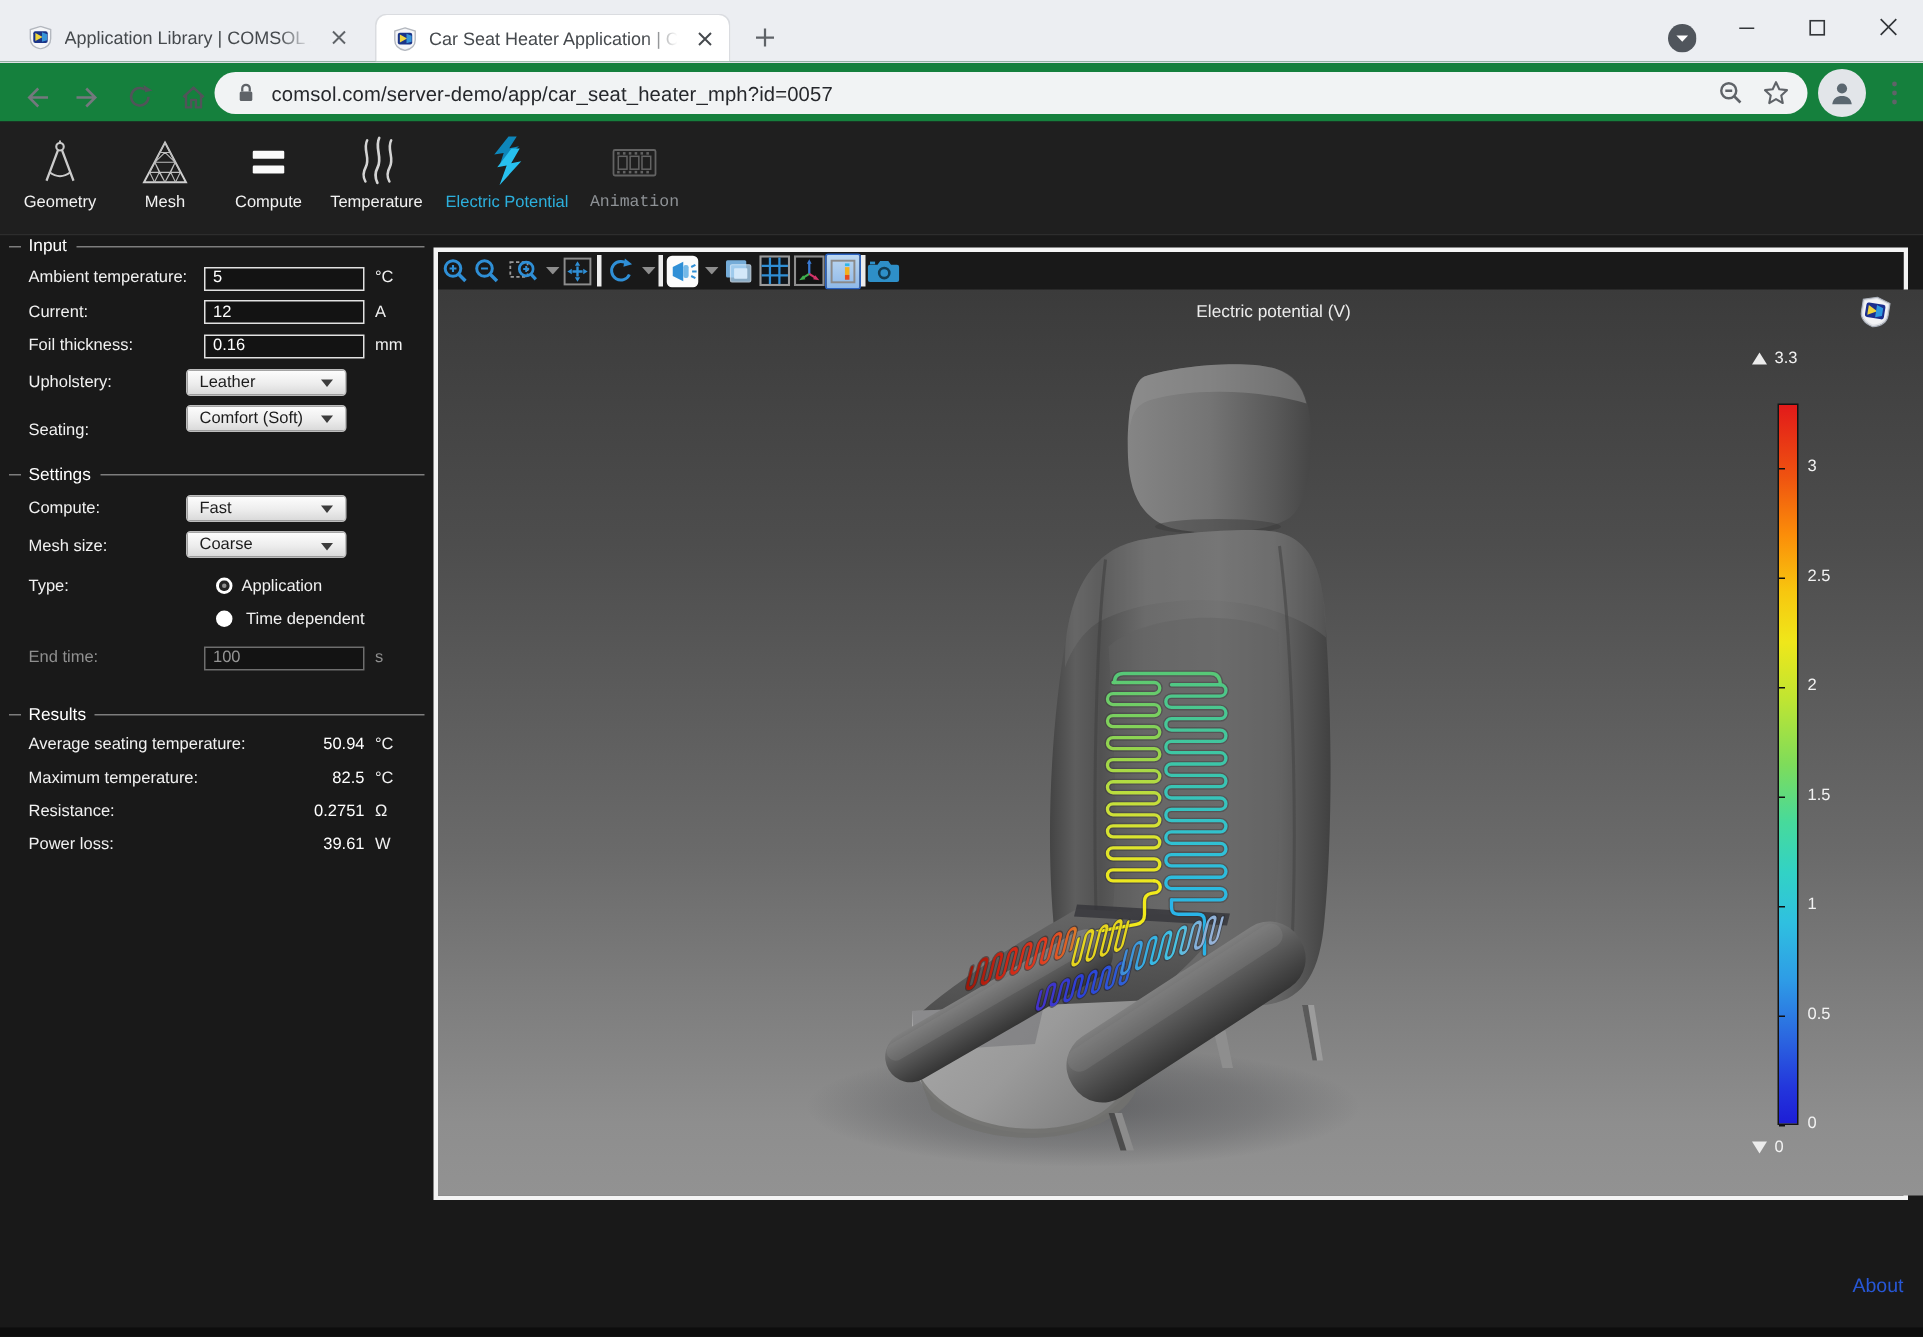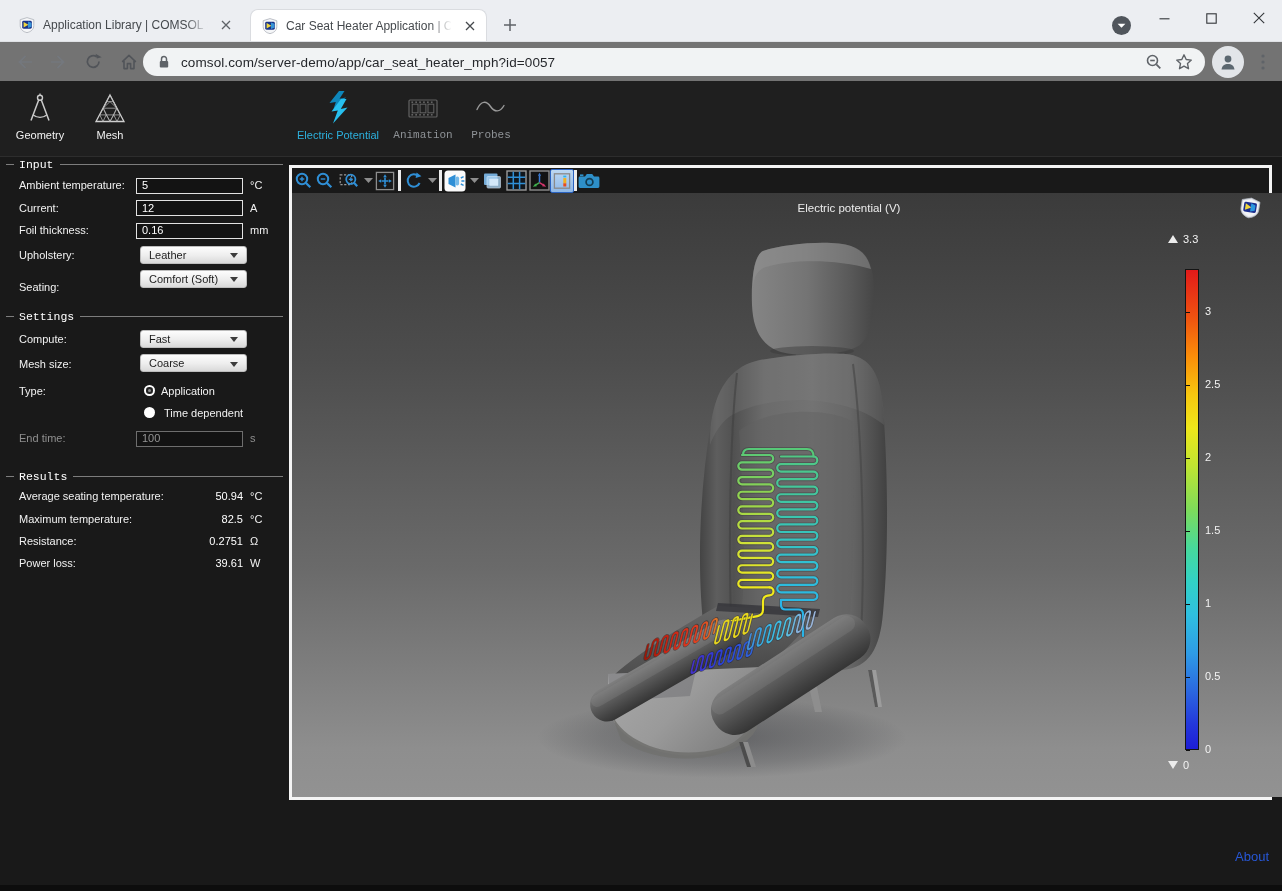--- a/index.html
+++ b/index.html
@@ -19,22 +19,22 @@
             mask-image:linear-gradient(90deg,#000 85%,transparent 98%); }
   .tab-close { width:17px; height:17px; margin:0 8px 0 6px; flex:0 0 17px; border-radius:50%;
                display:flex; align-items:center; justify-content:center; }
   .newtab-btn { position:absolute; left:498px; top:13px; width:24px; height:24px; display:flex;
                  align-items:center; justify-content:center; }
   .tabsearch-btn { position:absolute; left:1112px; top:16px; width:19px; height:19px; }
   .win-controls { position:absolute; right:0; top:0; height:36px; display:flex; }
   .win-btn { width:47px; height:36px; display:flex; align-items:center; justify-content:center; }
 
   
-  .addressbar { position:absolute; left:0; top:41px; width:1282px; height:40px; background:#737373;
-                 border-top:1px solid #dfe1e5; display:flex; align-items:center; }
+  .addressbar { position:absolute; left:0; top:41px; width:1282px; height:40px; background:#15803d;
+                 border-top:1px solid #dfe1e5; display:flex; align-items:flex-end; }
   .nav-ico { width:33px; height:33px; display:flex; align-items:center; justify-content:center; }
   .nav-ico.back { margin-left:8px; }
   .omnibox { position:absolute; left:143px; top:6px; width:1062px; height:28px; background:#f1f3f4;
               border-radius:14px; display:flex; align-items:center; }
   .omnibox .lock { margin-left:13px; width:16px; height:16px; flex:0 0 16px; }
   .url-text { margin-left:9px; font-size:13.5px; color:#26282c; white-space:nowrap; letter-spacing:0.1px; }
   .omni-right { position:absolute; right:6px; top:0; height:28px; display:flex; align-items:center; }
   .omni-ico { width:30px; height:28px; display:flex; align-items:center; justify-content:center; }
   .avatar-btn { position:absolute; left:1212px; top:4px; width:32px; height:32px; border-radius:50%;
                  background:#e2e5e9; display:flex; align-items:center; justify-content:center; }
@@ -49,31 +49,31 @@
   .rb-icon { height:35px; display:flex; align-items:flex-end; justify-content:center; }
   .rb-label { margin-top:4px; font-size:11px; color:#f2f2f2; white-space:nowrap; }
   .rb-item.disabled .rb-label { color:#8e9296;font-family:Liberation Mono, monospace; }
   .rb-item.active  .rb-label { color:#2cb0dd; }
 
   
   .content { position:absolute; left:0; top:157px; width:1282px; height:734px; background:#191919; }
   .content::after { content:""; position:absolute; left:0; bottom:0; width:100%; height:6px; background:#0d0d0d; }
 
   .form-panel { position:absolute; left:0; top:0; width:289px; height:728px; font-size:11px; color:#f1f1f1; }
-  .legend { position:absolute; left:6px; width:277px; height:14px; display:flex; align-items:center;font-family:Liberation Mono, monospace; }
+  .legend { position:absolute; left:6px; width:277px; height:14px; display:flex; align-items:center; }
   .legend::before { content:""; width:8px; height:1px; background:#7d7d7d; margin-right:5px; }
   .legend::after  { content:""; flex:1; height:1px; background:#7d7d7d; }
   .legend .txt { font-size:11.5px; color:#ffffff; padding-right:6px; }
   .f-label { position:absolute; left:19px; color:#f1f1f1; white-space:nowrap; font-size:11px; }
   .f-unit  { position:absolute; left:250px; color:#f1f1f1; font-size:11px; }
   .f-input { position:absolute; left:136px; width:107px; height:16px; background:#131313;
               border:1px solid #e2e2e2; color:#ffffff; font-size:11px;
               font-family:"Liberation Sans",sans-serif; padding:0 0 1px 5px; border-radius:0; }
   .f-input.disabled { border-color:#6e6e6e; color:#949494; }
-  .f-select { position:absolute; left:140px; width:107px; height:18px; border-radius:3px;
+  .f-select { position:absolute; left:124px; width:107px; height:18px; border-radius:3px;
                background:linear-gradient(#fdfdfd,#ededed 55%,#d9d9d9); border:1px solid #bdbdbd;
                color:#1c1c1c; font-size:11px; display:flex; align-items:center; padding-left:8px; }
   .f-select .sel-arrow { position:absolute; right:8px; top:6.5px; width:0; height:0;
                border-left:4.5px solid transparent; border-right:4.5px solid transparent;
                border-top:5px solid #3c3c3c; }
   .radio { position:absolute; width:11px; height:11px; border-radius:50%; background:#ffffff; }
   .radio.checked::after { content:""; position:absolute; left:2.3px; top:2.3px; width:6.4px; height:6.4px;
                border-radius:50%; background:#242424; }
   .radio.checked::before { content:""; position:absolute; left:3.9px; top:3.9px; width:3.2px; height:3.2px;
                border-radius:50%; background:#8f8f8f; z-index:2; }
@@ -251,20 +251,39 @@
       <div class="rb-label">Geometry</div>
     </div>
     <div class="rb-item" style="left:67px">
       <div class="rb-icon">
         <svg width="34" height="33" viewBox="0 0 34 33">
           <path d="M17,3 L31,29.5 H3 Z" stroke="#cfcfcf" stroke-width="1.3" fill="none"></path>
           <path d="M13.6,9.6 H20.4 M10.2,16.2 H23.8 M6.8,22.9 H27.2 M17,3 L10.2,16.2 L17,29.5 M17,3 L23.8,16.2 L17,29.5 M13.6,9.6 L6.8,22.9 M20.4,9.6 L27.2,22.9 M10.2,16.2 L17,9.6 M23.8,16.2 L17,9.6 M10.2,16.2 L13.2,22.9 M23.8,16.2 L20.8,22.9 M6.8,22.9 L10,29.5 M27.2,22.9 L24,29.5 M13.2,22.9 L10,29.5 M20.8,22.9 L24,29.5 M13.2,22.9 L17,29.5 M20.8,22.9 L17,29.5" stroke="#bdbdbd" stroke-width="0.7" fill="none"></path>
         </svg>
       </div>
       <div class="rb-label">Mesh</div>
+    </div>
+    <div class="rb-item" style="left:136px">
+      <div class="rb-icon">
+        <svg width="30" height="33" viewBox="0 0 30 33">
+          <rect x="4.5" y="8.5" width="21" height="5.4" rx="0.8" fill="#fafafa"></rect>
+          <rect x="4.5" y="18.3" width="21" height="5.4" rx="0.8" fill="#fafafa"></rect>
+        </svg>
+      </div>
+      <div class="rb-label">Compute</div>
+    </div>
+    <div class="rb-item" style="left:208px">
+      <div class="rb-icon">
+        <svg width="30" height="35" viewBox="0 0 30 35">
+          <path d="M8.8,3.5 C5.6,9.5 11.2,15.5 7.8,21.5 C5.8,25.1 6.2,28.5 7.6,31" stroke="#d4d4d4" stroke-width="1.7" fill="none" stroke-linecap="round"></path>
+          <path d="M16.8,2 C13.6,8.5 19.2,15 15.8,21.5 C13.8,25.3 14.2,29.1 15.6,31.9" stroke="#d4d4d4" stroke-width="1.8" fill="none" stroke-linecap="round"></path>
+          <path d="M24.8,3.5 C21.6,9.5 27.2,15.5 23.8,21.5 C21.8,25.1 22.2,28.5 23.6,31" stroke="#d4d4d4" stroke-width="1.7" fill="none" stroke-linecap="round"></path>
+        </svg>
+      </div>
+      <div class="rb-label">Temperature</div>
     </div>
     <div class="rb-item active" style="left:295px">
       <div class="rb-icon">
         <svg width="30" height="35" viewBox="0 0 30 35">
           <path d="M16,1 L6.5,13 L12.8,12 L10.5,19 L23,7.5 L16.5,8.8 L21.5,1 Z" fill="#0e86ba"></path>
           <path d="M18,9 L8.5,21.5 L14.8,20.4 L10,33.5 L24.5,17.5 L17.8,18.9 L23.5,9 Z" fill="#27c0ef"></path>
         </svg>
       </div>
       <div class="rb-label">Electric Potential</div>
     </div>
@@ -286,28 +305,20 @@
               <rect x="9.3" y="21.9" width="1.7" height="1.7"></rect>
               <rect x="13.2" y="21.9" width="1.7" height="1.7"></rect>
               <rect x="17.1" y="21.9" width="1.7" height="1.7"></rect>
               <rect x="21" y="21.9" width="1.7" height="1.7"></rect>
               <rect x="24.9" y="21.9" width="1.7" height="1.7"></rect>
           </g>
         </svg>
       </div>
       <div class="rb-label">Animation</div>
     </div>
-    <div class="rb-item disabled" style="left:448px">
-      <div class="rb-icon">
-        <svg width="36" height="33" viewBox="0 0 36 33">
-          <path d="M4,17.5 C8,8.5 13.5,8.5 17.5,14.5 C21.5,20.5 27,20.5 31,13.5" stroke="#9a9a9a" stroke-width="1.4" fill="none" stroke-linecap="round"></path>
-        </svg>
-      </div>
-      <div class="rb-label">Probes</div>
-    </div>
   </div>
 
   <div class="content">
 
     <div class="form-panel">
 
       <div class="legend" style="top:0px">
         <span class="txt">Input</span>
       </div>
 

